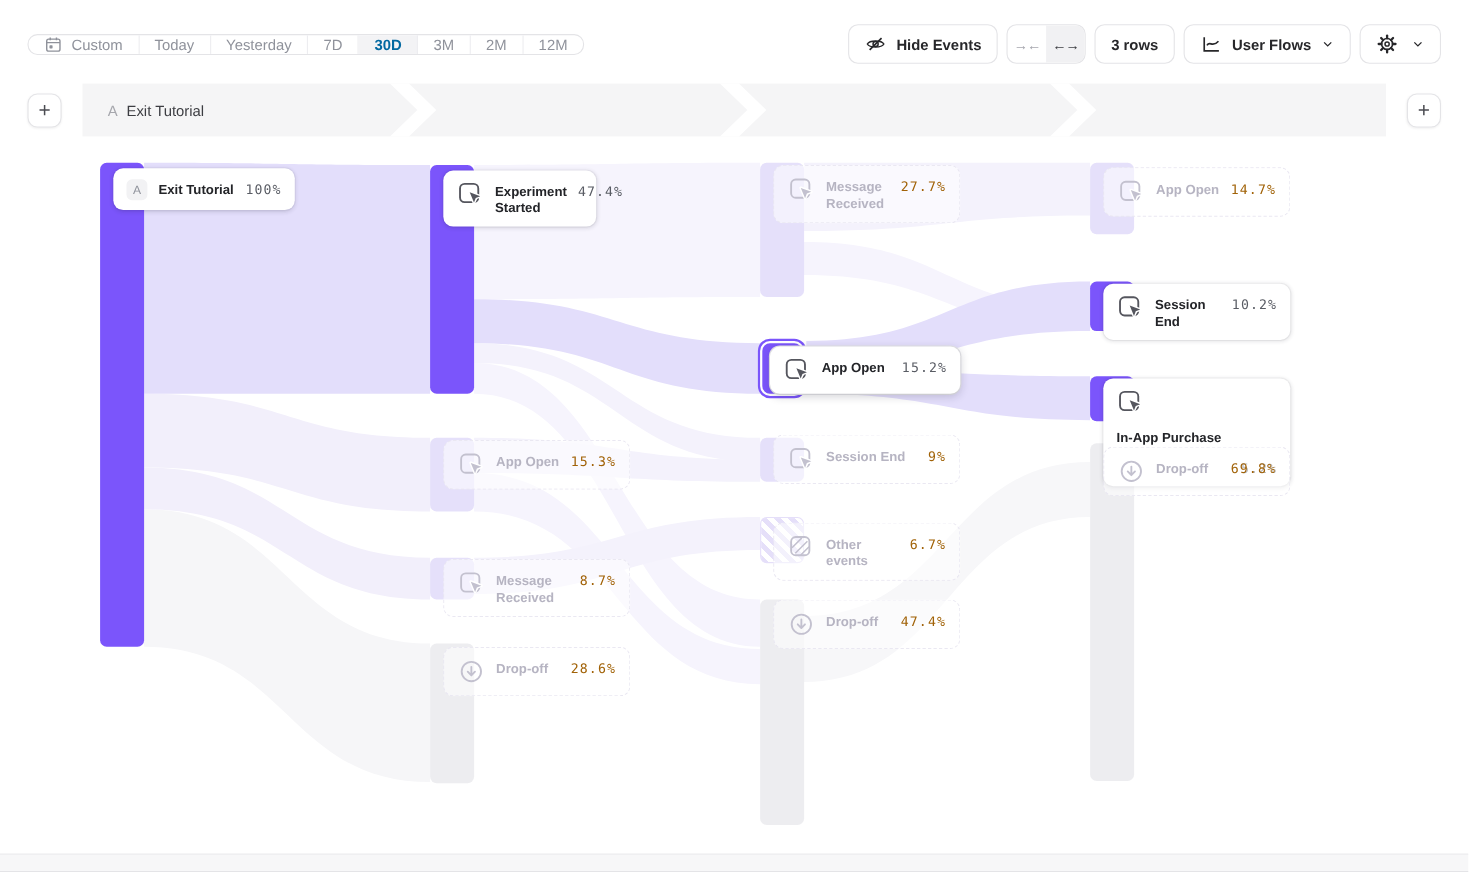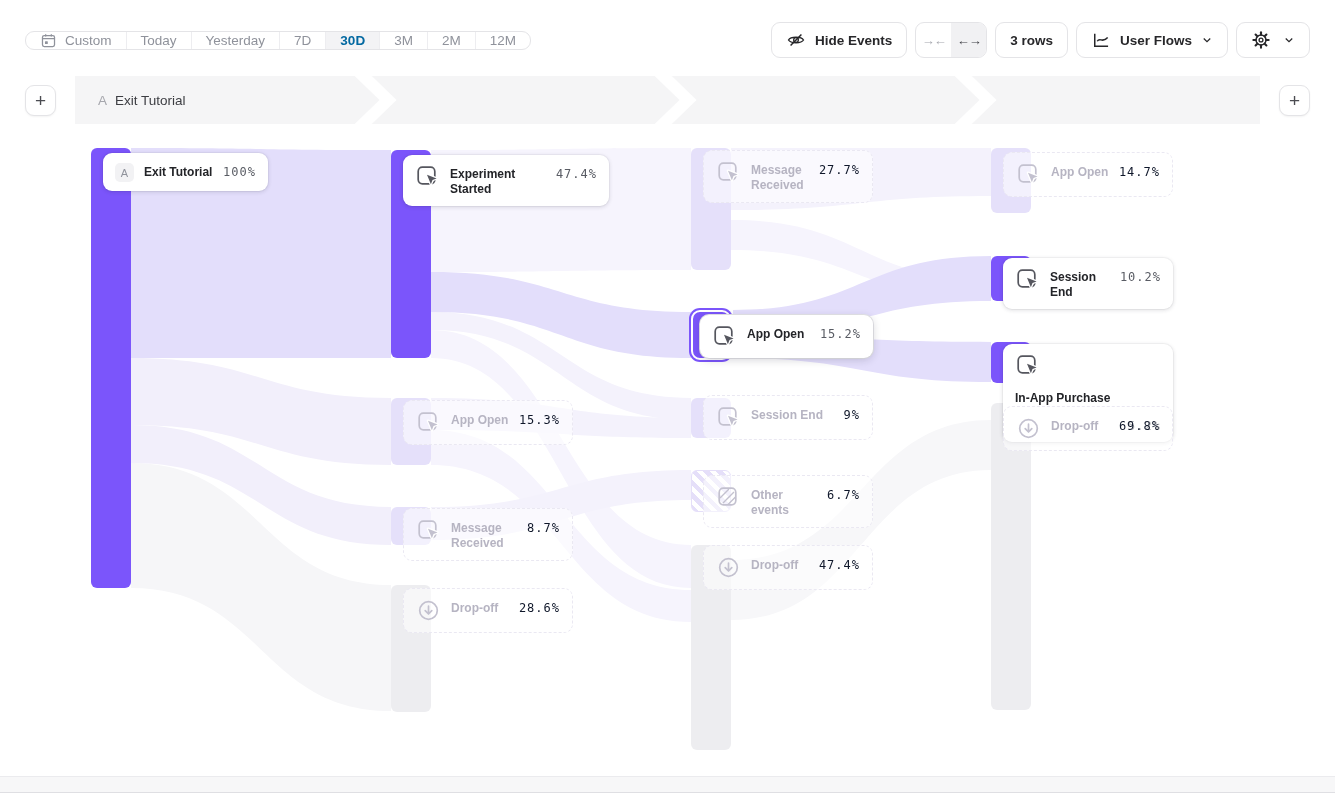--- a/index.html
+++ b/index.html
@@ -54,21 +54,21 @@
 
   .card { position:absolute; display:flex; align-items:flex-start; gap:10px;
           padding:9px 12px; background:#fff; border-radius:9px; z-index:3; cursor:pointer;
           box-shadow:0 1px 4px rgba(30,30,50,.16), 0 0 0 1px rgba(0,0,0,.03); }
   .card .title { font-size:12px; font-weight:700; color:#232428; line-height:15px; padding-top:3px; }
   .card .pct { margin-left:auto; font-family:"DejaVu Sans Mono", monospace; font-size:12px;
                color:#595c64; letter-spacing:1px; white-space:nowrap; padding-top:3px; }
   .card .evicon { width:25px; height:25px; flex:0 0 auto; color:#55565e; }
   .card.faded { box-shadow:none; border:1px dashed #eae8f2; background:rgba(255,255,255,.55); }
   .card.faded .title { color:#b6b4c2; }
-  .card.faded .pct   { color:#0f172a; }
+  .card.faded .pct   { color:#a16207; }
   .card.faded .evicon{ color:#c3c1cf; }
   .card.selectedcard { box-shadow:0 2px 8px rgba(30,30,50,.18), 0 0 0 1px #e7e7ea; }
   .abadge { width:19px; height:19px; flex:0 0 auto; background:#f2f2f4; border-radius:5px;
             display:flex; align-items:center; justify-content:center; font-size:11px;
             color:#8f929b; margin-top:1px; }
 
   .footer { position:absolute; left:0; right:0; bottom:0; height:17px; background:#f7f7f8;
             border-top:1px solid #ebebee; border-bottom:1px solid #dfdfe3; z-index:10; }
 </style>
 </head>
@@ -127,21 +127,21 @@
   <div class="bar active" style="left:991px; top:256px; height:45px;"></div>
   <div class="bar active" style="left:991px; top:342px; height:41px;"></div>
   <div class="bar gray" style="left:991px; top:403px; height:307px;"></div>
 
   <div class="card" style="left:103px; top:153px; width:165px;">
     <span class="abadge">A</span>
     <span class="title">Exit Tutorial</span>
     <span class="pct">100%</span>
   </div>
 
-  <div class="card" style="left:403px; top:155px; width:206px;">
+  <div class="card" style="left:403px; top:155px; width:139px;">
     <span class="evicon"><svg viewBox="0 0 25 25" width="25" height="25">
           <use href="#ev-icon"></use>
         </svg></span>
     <span class="title" style="width:74px;">Experiment Started</span>
     <span class="pct">47.4%</span>
   </div>
   <div class="card faded" style="left:403px; top:400px; width:170px;">
     <span class="evicon"><svg viewBox="0 0 25 25" width="25" height="25">
           <use href="#ev-icon"></use>
         </svg></span>

